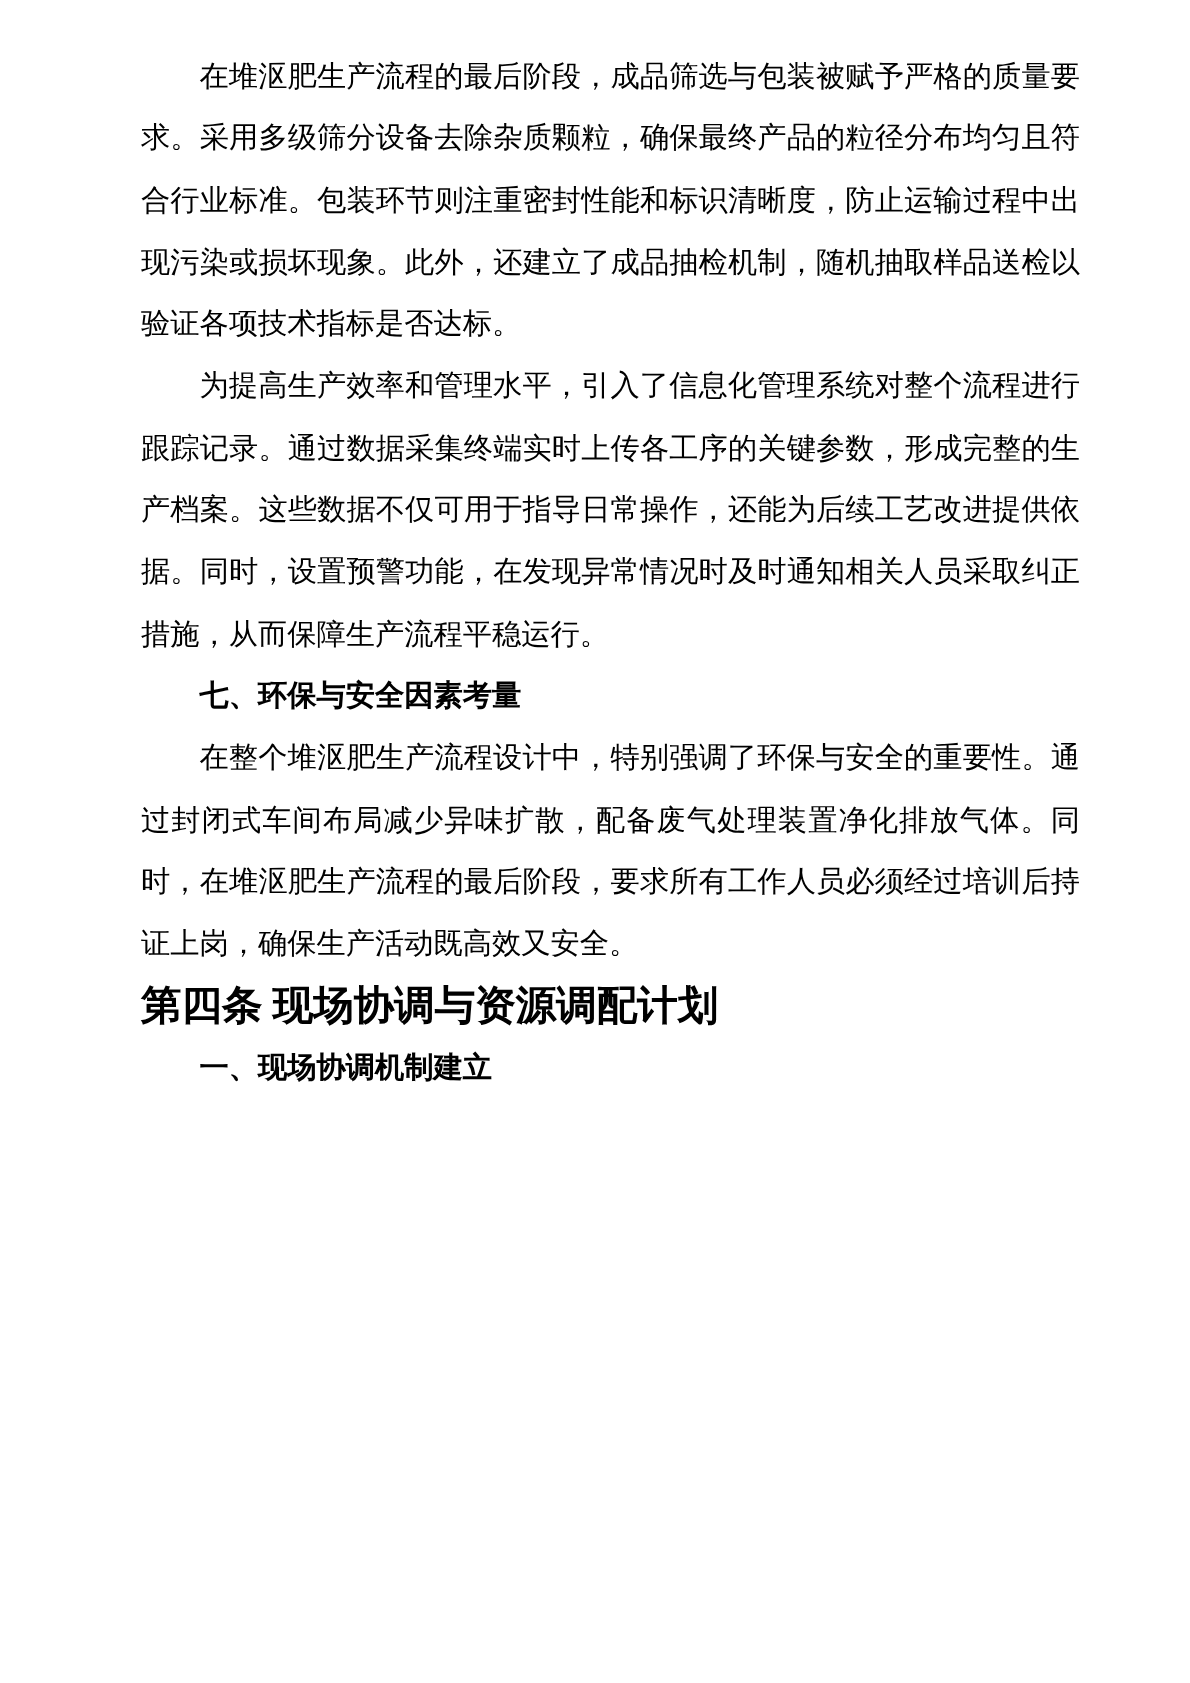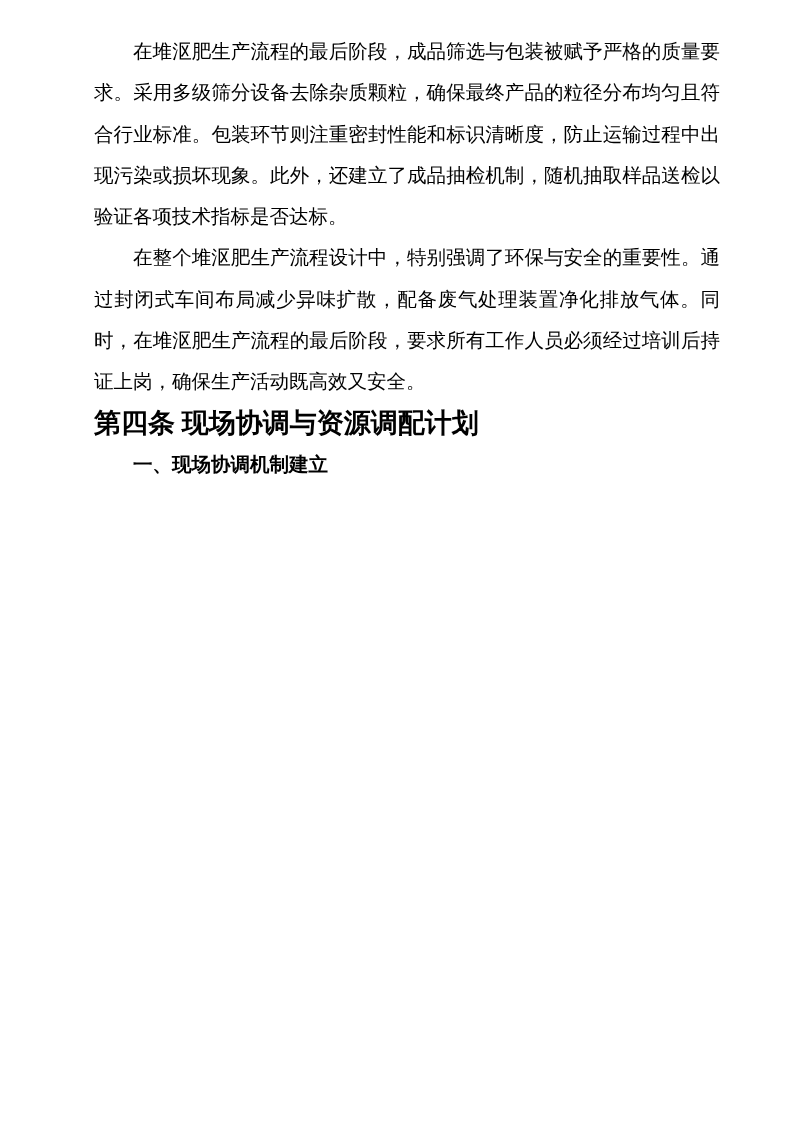--- a/index.html
+++ b/index.html
@@ -53,18 +53,20 @@
     line-height: 20px;
     color: #000000;
   }
 </style>
 </head>
 <body>
 
 <div class="page">
   <div class="content">
     <p class="body-para">在堆沤肥生产流程的最后阶段，成品筛选与包装被赋予严格的质量要求。采用多级筛分设备去除杂质颗粒，确保最终产品的粒径分布均匀且符合行业标准。包装环节则注重密封性能和标识清晰度，防止运输过程中出现污染或损坏现象。此外，还建立了成品抽检机制，随机抽取样品送检以验证各项技术指标是否达标。</p>
+    <p class="body-para">为提高生产效率和管理水平，引入了信息化管理系统对整个流程进行跟踪记录。通过数据采集终端实时上传各工序的关键参数，形成完整的生产档案。这些数据不仅可用于指导日常操作，还能为后续工艺改进提供依据。同时，设置预警功能，在发现异常情况时及时通知相关人员采取纠正措施，从而保障生产流程平稳运行。</p>
+    <p class="sub-heading">七、环保与安全因素考量</p>
     <p class="body-para">在整个堆沤肥生产流程设计中，特别强调了环保与安全的重要性。通过封闭式车间布局减少异味扩散，配备废气处理装置净化排放气体。同时，在堆沤肥生产流程的最后阶段，要求所有工作人员必须经过培训后持证上岗，确保生产活动既高效又安全。</p>
     <p class="section-heading">第四条 现场协调与资源调配计划</p>
     <p class="sub-heading">一、现场协调机制建立</p>
   </div>
   <div class="page-footer">9</div>
 </div>
 
 </body></html>

